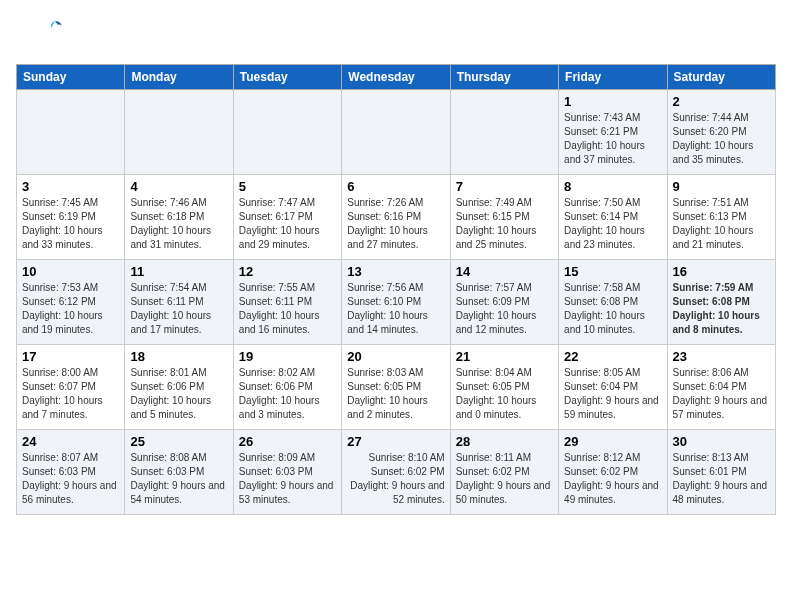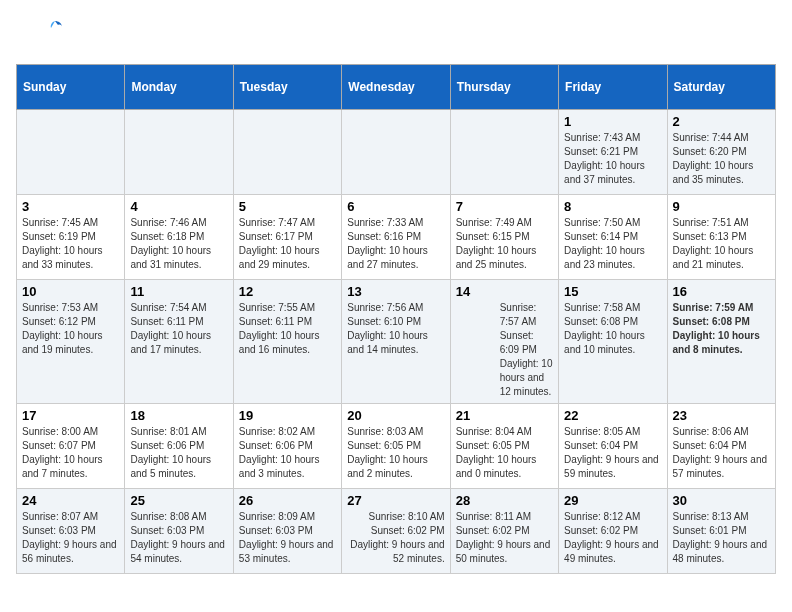--- a/index.html
+++ b/index.html
@@ -35,21 +35,21 @@
     }
     .calendar-table {
       width: 100%;
       border-collapse: collapse;
       font-size: 11px;
     }
     .calendar-table th {
       background-color: #1565c0;
       color: #fff;
       text-align: left;
-      padding: 15px 6px;
+      padding: 5px 6px;
       font-size: 12px;
       border: 1px solid #aaa;
     }
     .calendar-table td {
       border: 1px solid #ccc;
       vertical-align: top;
       padding: 4px 5px;
       width: calc(100% / 7);
       min-height: 80px;
       height: 85px;
@@ -143,21 +143,21 @@
 Daylight: 10 hours and 31 minutes.</div>
         </td>
         <td>
           <span class="day-number">5</span>
           <div class="day-info" style="white-space: pre-line;">Sunrise: 7:47 AM
 Sunset: 6:17 PM
 Daylight: 10 hours and 29 minutes.</div>
         </td>
         <td>
           <span class="day-number">6</span>
-          <div class="day-info" style="white-space: pre-line;">Sunrise: 7:33 AM
+          <div class="day-info" style="white-space: pre-line;">Sunrise: 7:26 AM
 Sunset: 6:16 PM
 Daylight: 10 hours and 27 minutes.</div>
         </td>
         <td>
           <span class="day-number">7</span>
           <div class="day-info" style="white-space: pre-line;">Sunrise: 7:49 AM
 Sunset: 6:15 PM
 Daylight: 10 hours and 25 minutes.</div>
         </td>
         <td>
@@ -193,21 +193,21 @@
 Daylight: 10 hours and 16 minutes.</div>
         </td>
         <td>
           <span class="day-number">13</span>
           <div class="day-info" style="white-space: pre-line;">Sunrise: 7:56 AM
 Sunset: 6:10 PM
 Daylight: 10 hours and 14 minutes.</div>
         </td>
         <td>
           <span class="day-number">14</span>
-          <div class="day-info" style="white-space: pre-line; margin-left: 44px;">Sunrise: 7:57 AM
+          <div class="day-info" style="white-space: pre-line;">Sunrise: 7:57 AM
 Sunset: 6:09 PM
 Daylight: 10 hours and 12 minutes.</div>
         </td>
         <td>
           <span class="day-number">15</span>
           <div class="day-info" style="white-space: pre-line;">Sunrise: 7:58 AM
 Sunset: 6:08 PM
 Daylight: 10 hours and 10 minutes.</div>
         </td>
         <td>

